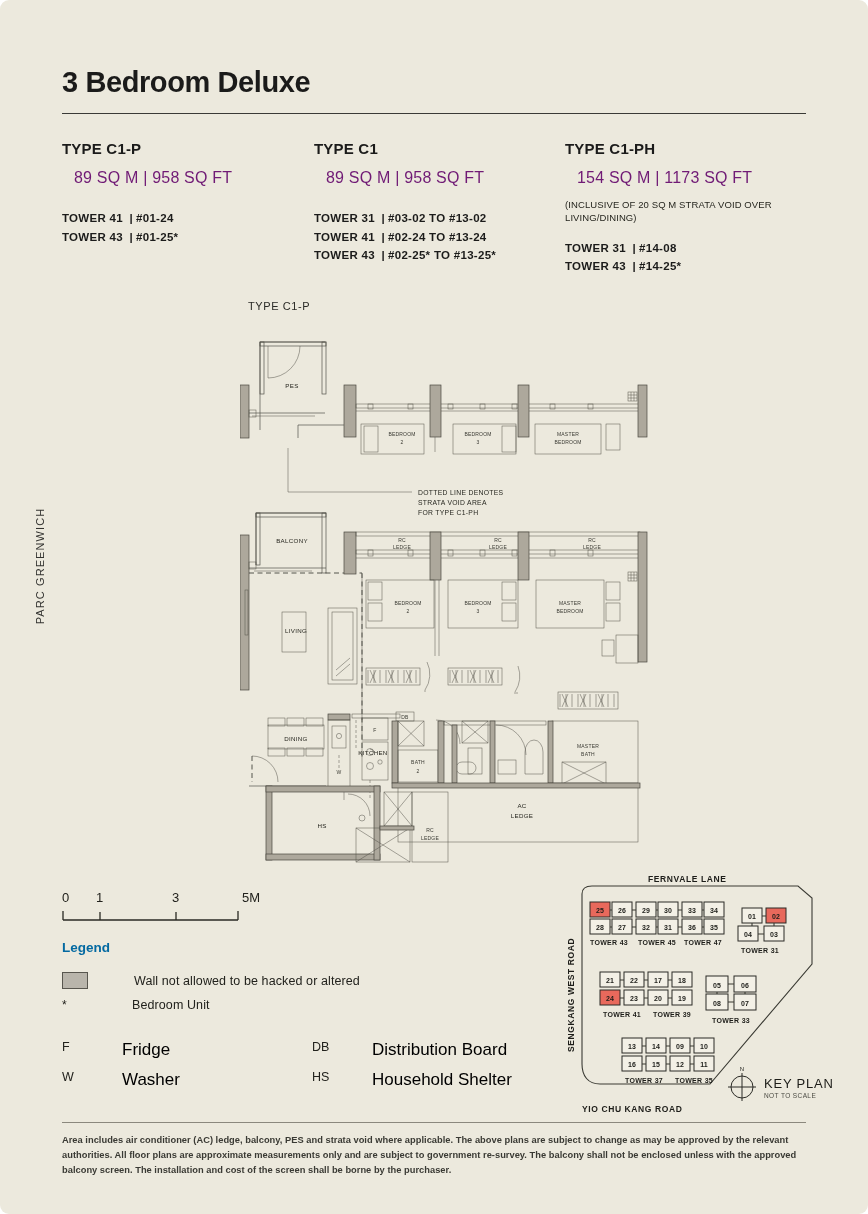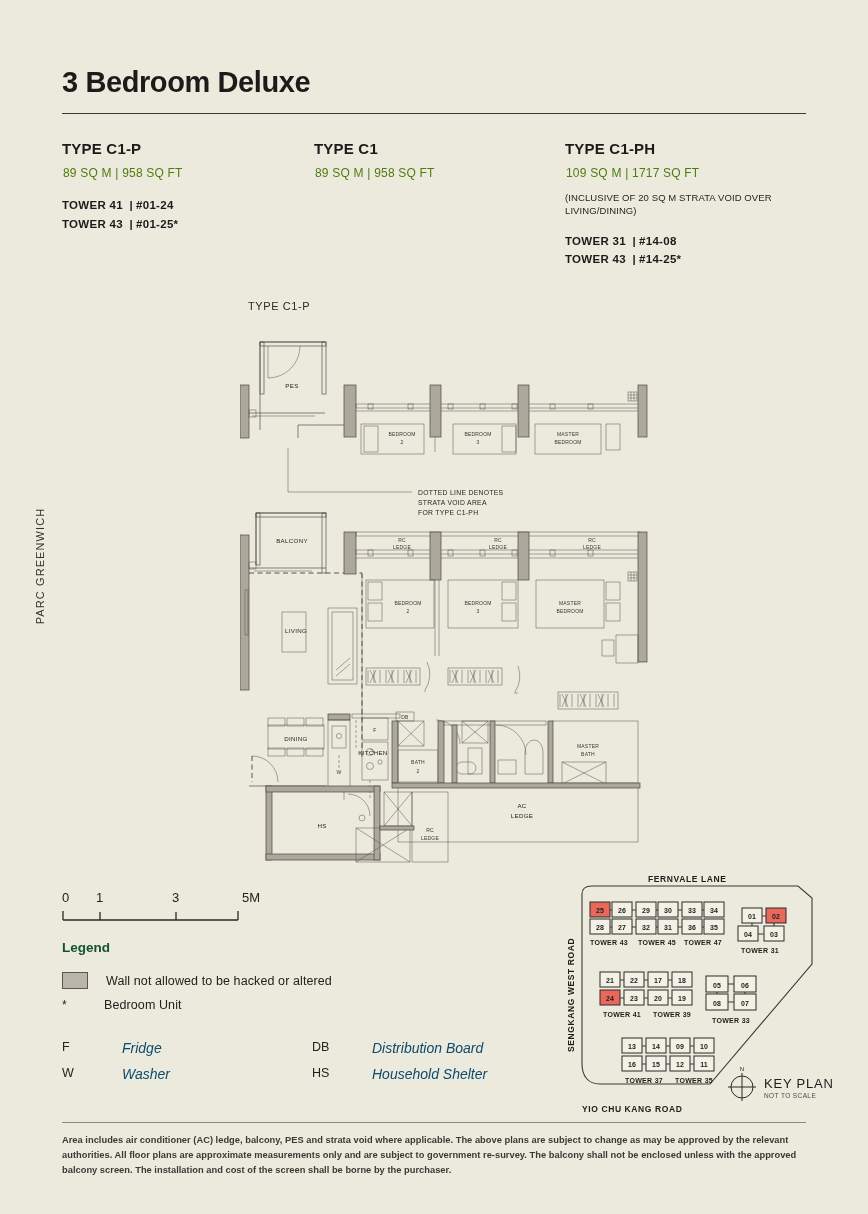--- a/index.html
+++ b/index.html
@@ -9,20 +9,21 @@
   }
   body {
     font-family: "Liberation Sans", sans-serif;
   }
   #page {
     position: relative;
     width: 868px;
     height: 1214px;
     background: #ece9dd;
     overflow: hidden;
+    border-radius: 9px;
   }
 
   
   #title {
     position: absolute;
     left: 62px;
     top: 66px;
     font-size: 29px;
     font-weight: bold;
     letter-spacing: -0.4px;
@@ -43,35 +44,35 @@
   #col-3 { left: 565px; width: 260px; }
 
   .type-name {
     font-size: 15px;
     font-weight: bold;
     letter-spacing: 0.2px;
     color: #1b1b1a;
     margin: 0 0 9px 0;
   }
   .type-area {
-    font-size: 12px;
-    color: #4d7c0f;
+    font-size: 16px;
+    color: #701a75;
     letter-spacing: 0.2px;
-    margin: 1px;
+    margin: 12px;
   }
   .type-note {
     font-size: 9.5px;
     color: #26261f;
     letter-spacing: 0.1px;
     line-height: 1.35;
     margin: 12px 0 0 0;
     max-width: 230px;
   }
   .unit-list {
-    margin-top: 16px;
+    margin-top: 22px;
   }
   .unit-line {
     font-size: 11.5px;
     font-weight: bold;
     letter-spacing: 0.3px;
     color: #1b1b1a;
     line-height: 1.62;
     white-space: nowrap;
   }
   .unit-line .sep { padding: 0 3px; }
@@ -128,21 +129,21 @@
   
   #legend {
     position: absolute;
     left: 62px;
     top: 940px;
     width: 420px;
   }
   #legend-title {
     font-size: 13.5px;
     font-weight: bold;
-    color: #14532d;
+    color: #0369a1;
     margin-bottom: 17px;
   }
   .legend-row {
     display: flex;
     align-items: center;
     margin-bottom: 9px;
   }
   .swatch {
     width: 24px;
     height: 15px;
@@ -156,43 +157,43 @@
     font-size: 12px;
     color: #22221d;
     margin-right: 18px;
     flex: none;
     text-align: left;
   }
   .legend-text {
     font-size: 12.5px;
     color: #22221d;
     letter-spacing: 0.1px;
+    margin-left: 28px;
   }
   #abbrev {
     position: absolute;
     left: 62px;
     top: 1040px;
     width: 460px;
   }
   .abbrev-row {
     display: flex;
     margin-bottom: 10px;
   }
   .abbrev-key {
     width: 60px;
     font-size: 12.5px;
     color: #22221d;
     flex: none;
   }
   .abbrev-val {
     width: 190px;
-    font-size: 14px;
-    color: #0c4a6e;
+    font-size: 17px;
+    color: #000000;
     flex: none;
-    font-style: italic;
   }
 
   
   #keyplan {
     position: absolute;
     left: 560px;
     top: 872px;
     width: 300px;
     height: 245px;
   }
@@ -234,25 +235,30 @@
     <div class="type-area">89 SQ M | 958 SQ FT</div>
     <div class="unit-list">
       <div class="unit-line"><span>TOWER 41</span><span class="sep">&nbsp;|</span><span>#01-24</span></div>
       <div class="unit-line"><span>TOWER 43</span><span class="sep">&nbsp;|</span><span>#01-25*</span></div>
     </div>
   </div>
 
   <div class="col" id="col-2">
     <div class="type-name">TYPE C1</div>
     <div class="type-area">89 SQ M | 958 SQ FT</div>
+    <div class="unit-list">
+      <div class="unit-line"><span>TOWER 31</span><span class="sep">&nbsp;|</span><span>#03-02 TO #13-02</span></div>
+      <div class="unit-line"><span>TOWER 41</span><span class="sep">&nbsp;|</span><span>#02-24 TO #13-24</span></div>
+      <div class="unit-line"><span>TOWER 43</span><span class="sep">&nbsp;|</span><span>#02-25* TO #13-25*</span></div>
+    </div>
   </div>
 
   <div class="col" id="col-3">
     <div class="type-name">TYPE C1-PH</div>
-    <div class="type-area">109 SQ M | 1717 SQ FT</div>
+    <div class="type-area">154 SQ M | 1173 SQ FT</div>
     <div class="type-note">(INCLUSIVE OF 20 SQ M STRATA VOID OVER LIVING/DINING)</div>
     <div class="unit-list" style="margin-top:14px;">
       <div class="unit-line"><span>TOWER 31</span><span class="sep">&nbsp;|</span><span>#14-08</span></div>
       <div class="unit-line"><span>TOWER 43</span><span class="sep">&nbsp;|</span><span>#14-25*</span></div>
     </div>
   </div>
 
   <div id="plan-wrap">
     <div id="plan-label">TYPE C1-P</div>
 

